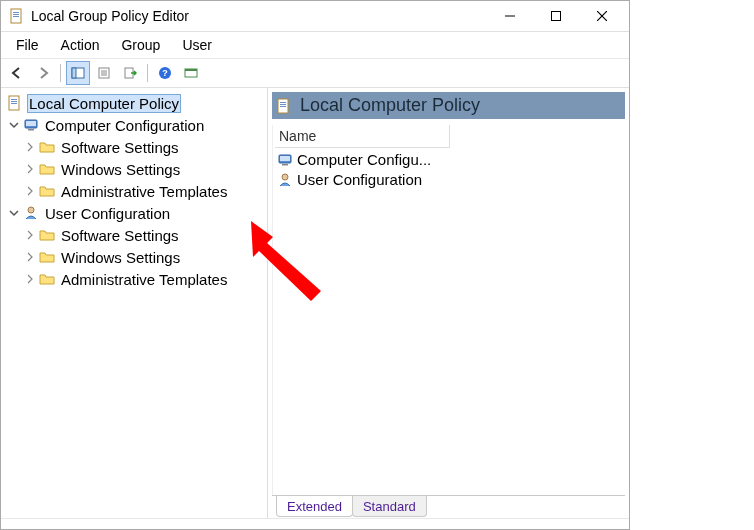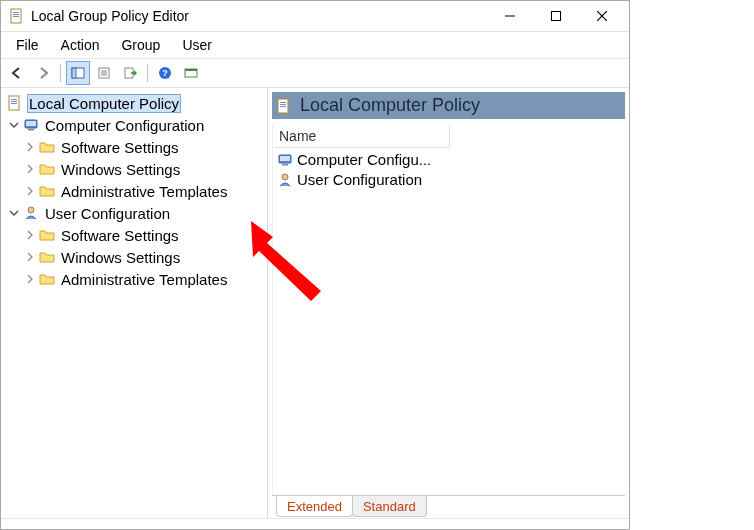--- a/index.html
+++ b/index.html
@@ -28,21 +28,21 @@
 .panel-header{background:#7b96b5;padding:3px 6px 3px 4px;display:flex;align-items:center;margin-bottom:6px}
 .panel-header .icon{width:16px;height:16px;margin-right:8px}
 .panel-header .txt{color:#1c2b3a;font-size:18px}
 .panel-body{flex:1;display:flex;border-bottom:1px solid #c9c9c9;min-height:0}
 .desc-col{flex:0 0 210px;padding:2px 6px 0 0;font-size:15px}
 .list-col{flex:1;display:flex;flex-direction:column;border-left:1px solid #eee;padding-left:2px}
 .list-header{height:22px;border-bottom:1px solid #ddd;display:flex;align-items:center;font-size:14px;padding-left:4px;color:#333;border-right:1px solid #ddd;width:170px}
 .list-row{display:flex;align-items:flex-end;height:20px;padding:0 2px;font-size:15px}
 .list-row .icon{width:16px;height:16px;margin-right:4px}
 .tabs{height:22px;display:flex;align-items:flex-end;padding-left:4px;position:relative;top:-1px}
-.tab{height:20px;padding:0 10px;font-size:13px;border:1px solid #c9c9c9;border-top:none;border-top-left-radius:0;border-bottom-left-radius:4px;border-bottom-right-radius:4px;display:flex;align-items:center;background:#fff;margin-right:-1px;color:#c2410c}
+.tab{height:20px;padding:0 10px;font-size:13px;border:1px solid #c9c9c9;border-top:none;border-top-left-radius:0;border-bottom-left-radius:4px;border-bottom-right-radius:4px;display:flex;align-items:center;background:#fff;margin-right:-1px;color:#4c1d95}
 .tab.inactive{background:#f0f0f0}
 .status{height:10px;border-top:1px solid #e8e8e8}
 .arrow-overlay{position:absolute;pointer-events:none;left:210px;top:190px}
 .svgicon{display:block}
 </style>
 </head>
 <body>
 
 <div class="window">
 

